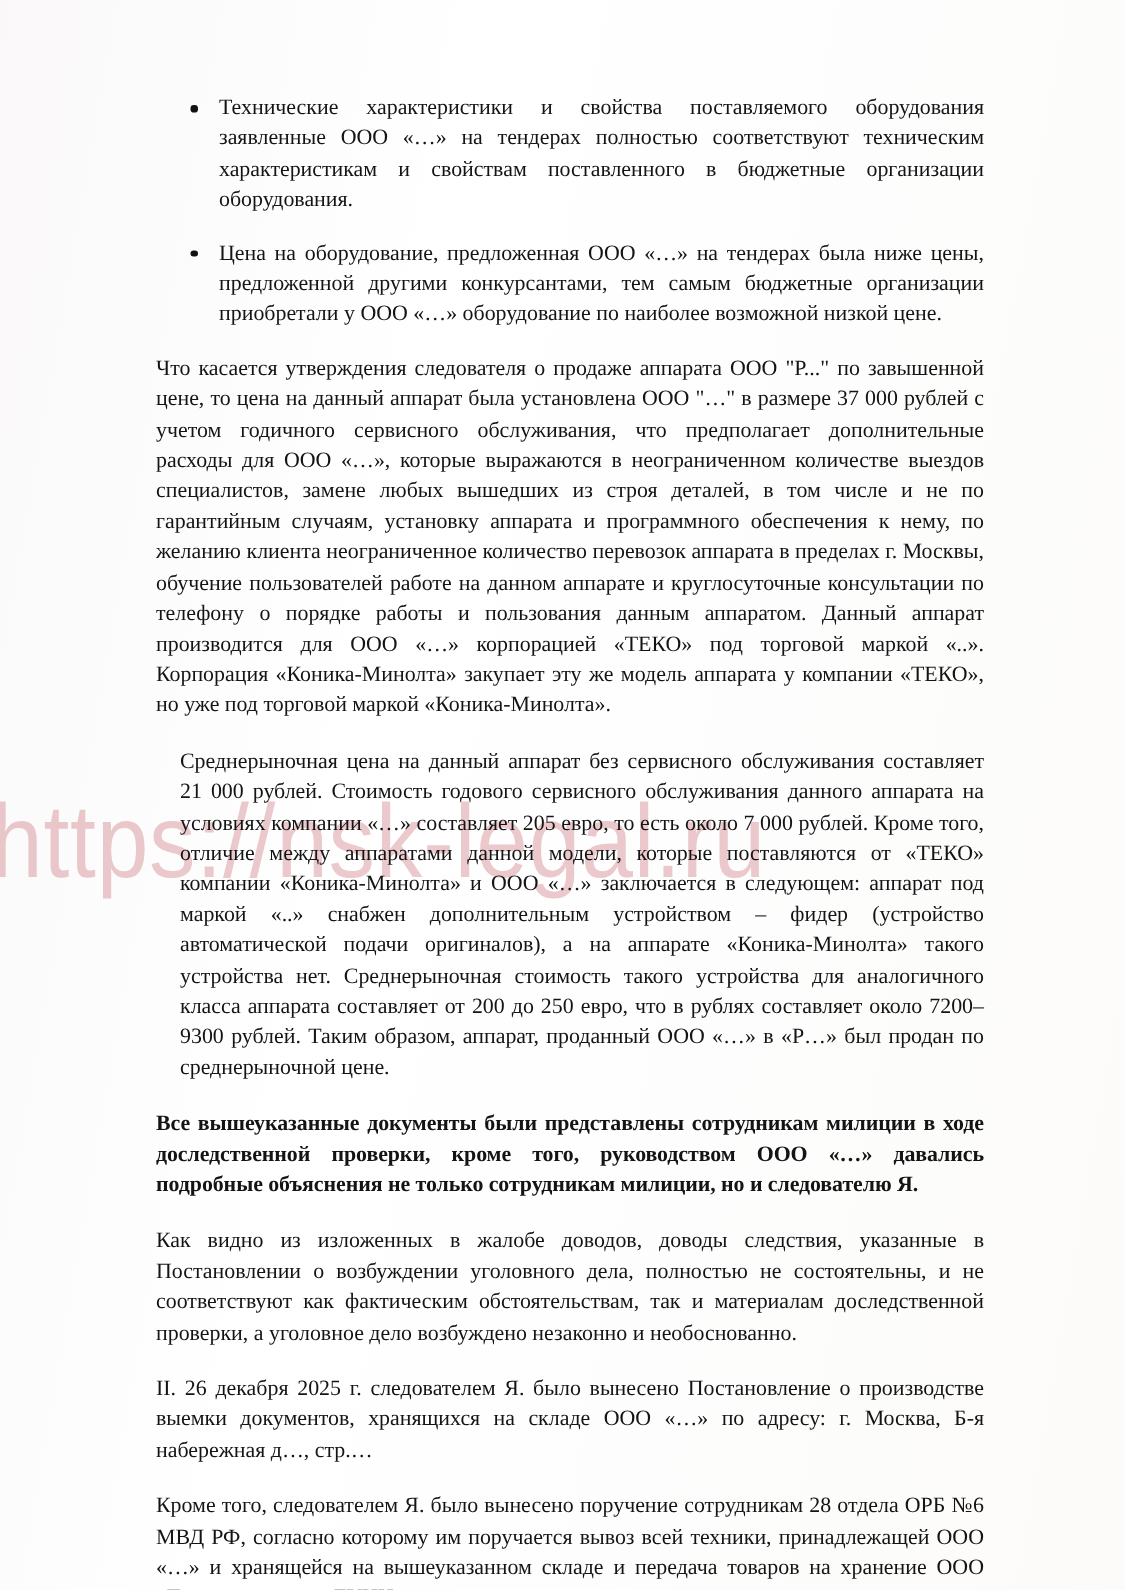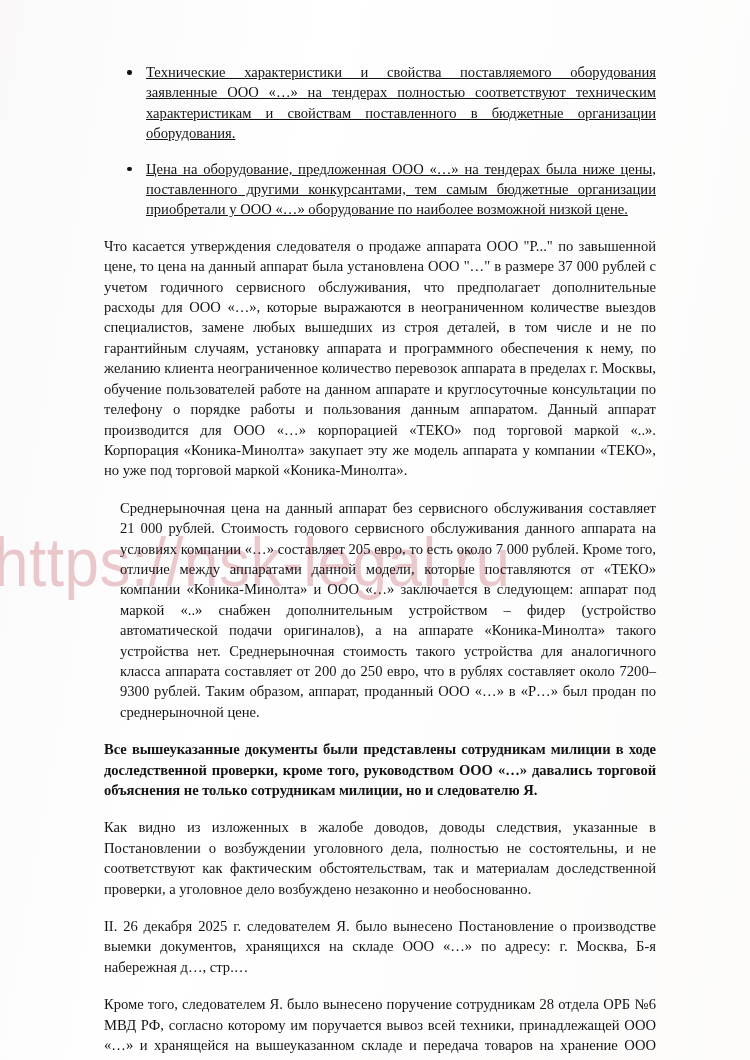--- a/index.html
+++ b/index.html
@@ -82,21 +82,20 @@
   .para.bold {
     font-weight: bold;
     letter-spacing: -0.05px;
   }
 
   
   ul.bullets {
     list-style: none;
     margin: 0 0 14px 0;
     padding: 0;
-    text-decoration: underline;
   }
   ul.bullets li {
     position: relative;
     padding-left: 42px;
     margin-bottom: 15px;
     text-align: justify;
   }
   ul.bullets li:last-child { margin-bottom: 16px; }
   ul.bullets li .bullet-dot {
     position: absolute;
@@ -124,29 +123,29 @@
 
   <div id="content">
 
     <ul class="bullets">
       <li>
         <span class="bullet-dot"></span>
         <span>Технические характеристики и свойства поставляемого оборудования заявленные ООО «…» на тендерах полностью соответствуют техническим характеристикам и свойствам поставленного в бюджетные организации оборудования.</span>
       </li>
       <li>
         <span class="bullet-dot"></span>
-        <span>Цена на оборудование, предложенная ООО «…» на тендерах была ниже цены, поставленного другими конкурсантами, тем самым бюджетные организации приобретали у ООО «…» оборудование по наиболее возможной низкой цене.</span>
+        <span>Цена на оборудование, предложенная ООО «…» на тендерах была ниже цены, предложенной другими конкурсантами, тем самым бюджетные организации приобретали у ООО «…» оборудование по наиболее возможной низкой цене.</span>
       </li>
     </ul>
 
     <p class="para">Что касается утверждения следователя о продаже аппарата ООО "Р..." по завышенной цене, то цена на данный аппарат была установлена ООО "…" в размере 37 000 рублей с учетом годичного сервисного обслуживания, что предполагает дополнительные расходы для ООО «…», которые выражаются в неограниченном количестве выездов специалистов, замене любых вышедших из строя деталей, в том числе и не по гарантийным случаям, установку аппарата и программного обеспечения к нему, по желанию клиента неограниченное количество перевозок аппарата в пределах г. Москвы, обучение пользователей работе на данном аппарате и круглосуточные консультации по телефону о порядке работы и пользования данным аппаратом. Данный аппарат производится для ООО «…»  корпорацией «ТЕКО» под торговой маркой «..». Корпорация «Коника-Минолта» закупает эту же модель аппарата у компании «ТЕКО», но уже под торговой маркой «Коника-Минолта».</p>
 
     <p class="para wm-dim">Среднерыночная цена на данный аппарат без сервисного обслуживания составляет 21 000 рублей. Стоимость годового сервисного обслуживания данного аппарата на условиях компании «…» составляет 205 евро, то есть около 7 000 рублей. Кроме того, отличие между аппаратами данной модели, которые поставляются от «ТЕКО» компании «Коника-Минолта» и ООО «…» заключается в следующем: аппарат под маркой «..» снабжен дополнительным устройством – фидер (устройство автоматической подачи оригиналов), а на аппарате «Коника-Минолта» такого устройства нет. Среднерыночная стоимость такого устройства для аналогичного класса аппарата составляет от 200 до 250 евро, что в рублях составляет около 7200–9300 рублей. Таким образом, аппарат, проданный ООО «…»  в «Р…» был продан по среднерыночной цене.</p>
 
-    <p class="para bold">Все вышеуказанные документы были представлены сотрудникам милиции в ходе доследственной проверки, кроме того, руководством ООО «…» давались торговой объяснения не только сотрудникам милиции, но и следователю Я.</p>
+    <p class="para bold">Все вышеуказанные документы были представлены сотрудникам милиции в ходе доследственной проверки, кроме того, руководством ООО «…» давались подробные объяснения не только сотрудникам милиции, но и следователю Я.</p>
 
 
     <p class="para">Как видно из изложенных в жалобе доводов, доводы следствия, указанные в Постановлении о возбуждении уголовного дела, полностью не состоятельны, и не соответствуют как фактическим обстоятельствам, так и материалам доследственной проверки, а уголовное дело возбуждено незаконно и необоснованно.</p>
 
     <p class="para">II. 26 декабря 2025 г. следователем Я. было вынесено Постановление о производстве выемки документов, хранящихся на складе ООО «…» по адресу: г. Москва, Б-я набережная д…, стр.…</p>
 
     <p class="para">Кроме того, следователем Я. было вынесено поручение сотрудникам 28 отдела ОРБ №6 МВД РФ, согласно которому им поручается вывоз всей техники, принадлежащей ООО «…» и хранящейся на вышеуказанном складе и передача товаров на хранение ООО «Торговому дому «ГУИН».</p>
 
   </div>
 </div>

